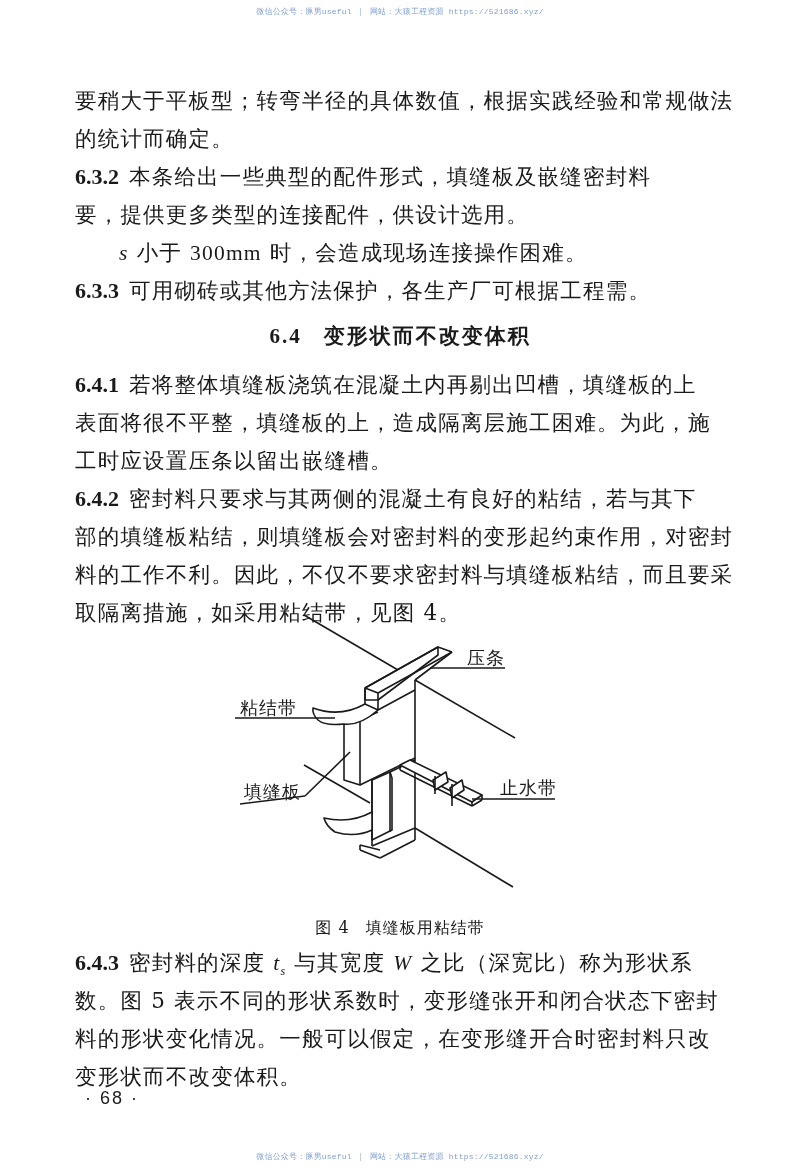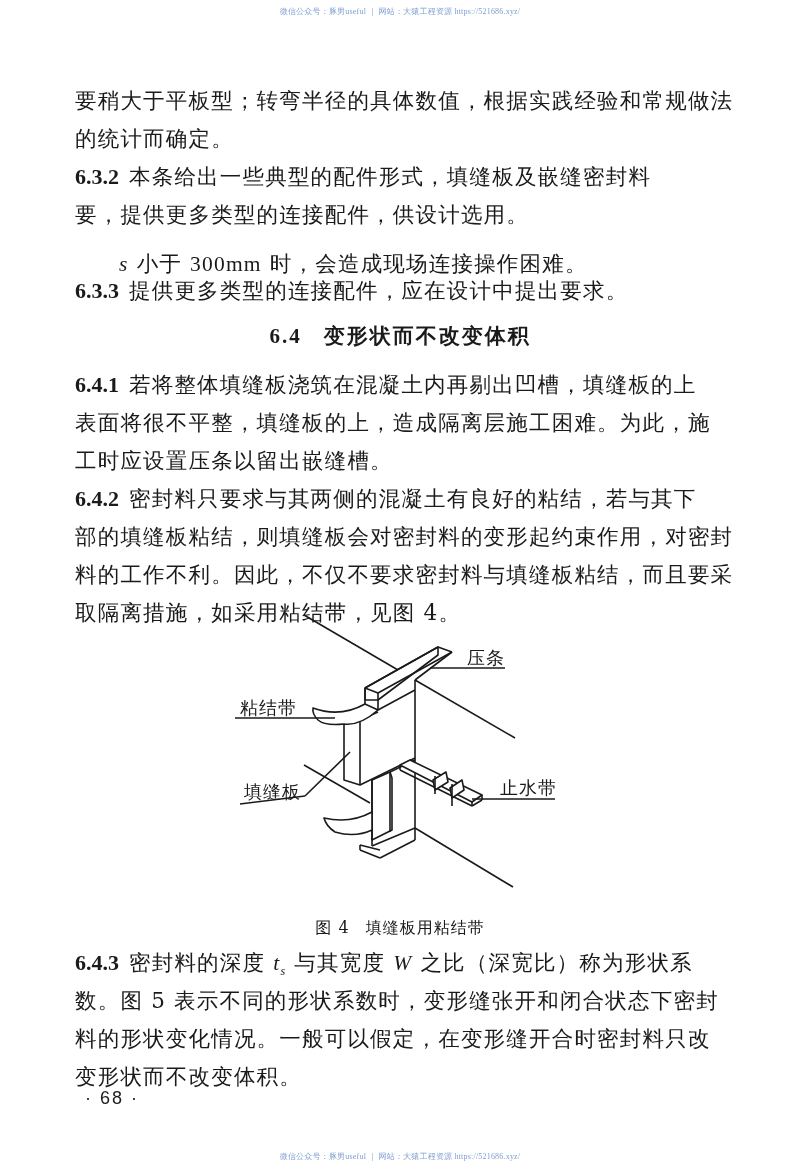--- a/index.html
+++ b/index.html
@@ -1,27 +1,27 @@
 <!DOCTYPE html>
 <html><head>
   <meta charset="utf-8">
   <style>
     html, body { margin: 0; padding: 0; background: #ffffff; }
     body { width: 800px; height: 1170px; position: relative; overflow: hidden;
            font-family: "DejaVu Serif", "Liberation Serif", serif; color: #1a1a1a; }
     .watermark { position: absolute; left: 0; width: 800px; text-align: center;
-                 font-size: 8px; color: #7f9fd0; font-family: Liberation Serif, serif; letter-spacing: 0.2px; }
+                 font-size: 8px; color: #7f9fd0; font-family: Liberation Mono, monospace; letter-spacing: 0.2px; }
     .wm-top { top: 6px; }
     .wm-bottom { top: 1151px; }
     .page { position: absolute; left: 75px; top: 0; width: 655px; }
     .line { position: absolute; left: 0; width: 660px; font-size: 21.5px; line-height: 30px;
             white-space: nowrap; letter-spacing: 1.2px; }
     .clause-no { font-family: "Liberation Serif", serif; font-weight: bold; font-size: 22px;
                  margin-right: 10px; letter-spacing: 0; }
-    .indent { padding-left: 44px; margin-top: 11px; }
+    .indent { padding-left: 44px; }
     .section-title { position: absolute; left: 0; width: 650px; text-align: center;
                      font-size: 21px; font-weight: bold; letter-spacing: 2px; }
     .section-title .num { font-family: "Liberation Serif", serif; margin-right: 22px; text-align: center; }
     .italic-var { font-family: "Liberation Serif", serif; font-style: italic; }
     .latin { font-family: "Liberation Serif", serif; }
     .figure { position: absolute; left: 220px; top: 600px; width: 380px; height: 300px; }
     .fig-label { position: absolute; font-size: 18px; letter-spacing: 1px; white-space: nowrap; }
     .caption { position: absolute; left: 0; width: 650px; text-align: center; font-size: 16px; letter-spacing: 1px; }
     .caption .num { margin-right: 16px; }
     .page-number { position: absolute; left: 10px; font-size: 18px; font-family: Liberation Sans, sans-serif; letter-spacing: 2px; }
@@ -41,21 +41,21 @@
   </div>
   <div class="line" style="top:200px">要，提供更多类型的连接配件，供设计选用。</div>
   <div class="line indent" style="top:238px">
     <span class="italic-var">s</span>
     <span>小于</span>
     <span class="latin">300mm</span>
     <span>时，会造成现场连接操作困难。</span>
   </div>
 
   <div class="line" style="top:276px">
-    <span class="clause-no">6.3.3</span><span>提供更多类型的连接配件，应在设计中提出要求。</span>
+    <span class="clause-no">6.3.3</span><span>可用砌砖或其他方法保护，各生产厂可根据工程需。</span>
   </div>
 
   <div class="section-title" style="top:322px">
     <span class="num">6.4</span><span>变形状而不改变体积</span>
   </div>
 
   <div class="line" style="top:370px">
     <span class="clause-no">6.4.1</span><span>若将整体填缝板浇筑在混凝土内再剔出凹槽，填缝板的上</span>
   </div>
   <div class="line" style="top:408px">表面将很不平整，填缝板的上，造成隔离层施工困难。为此，施</div>

